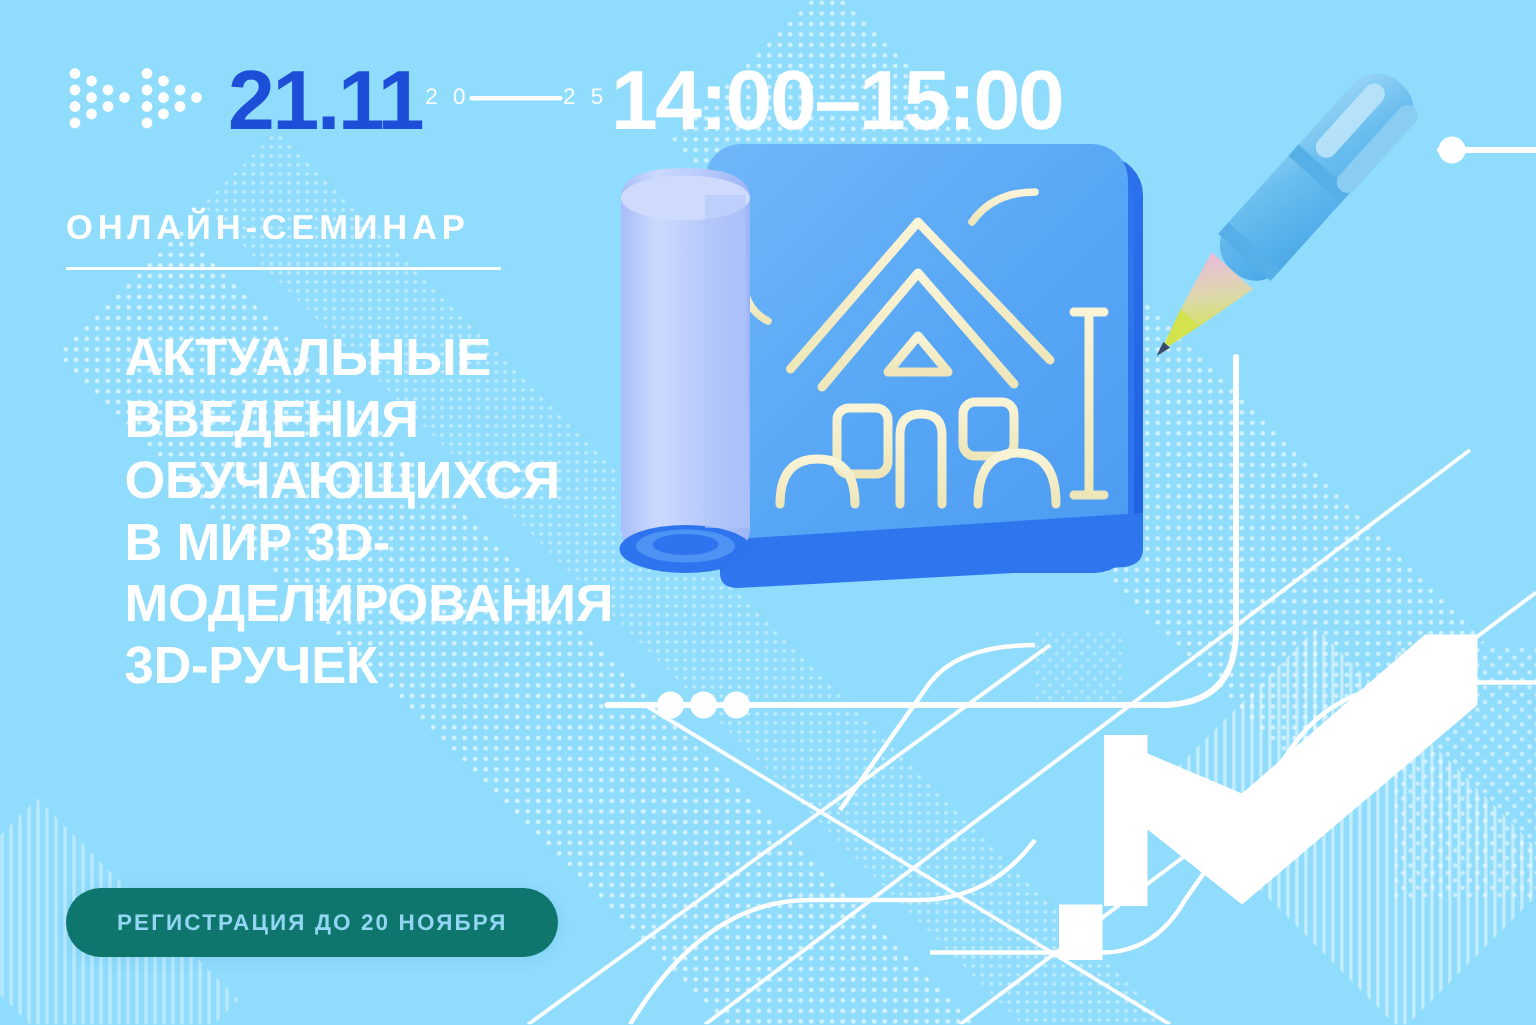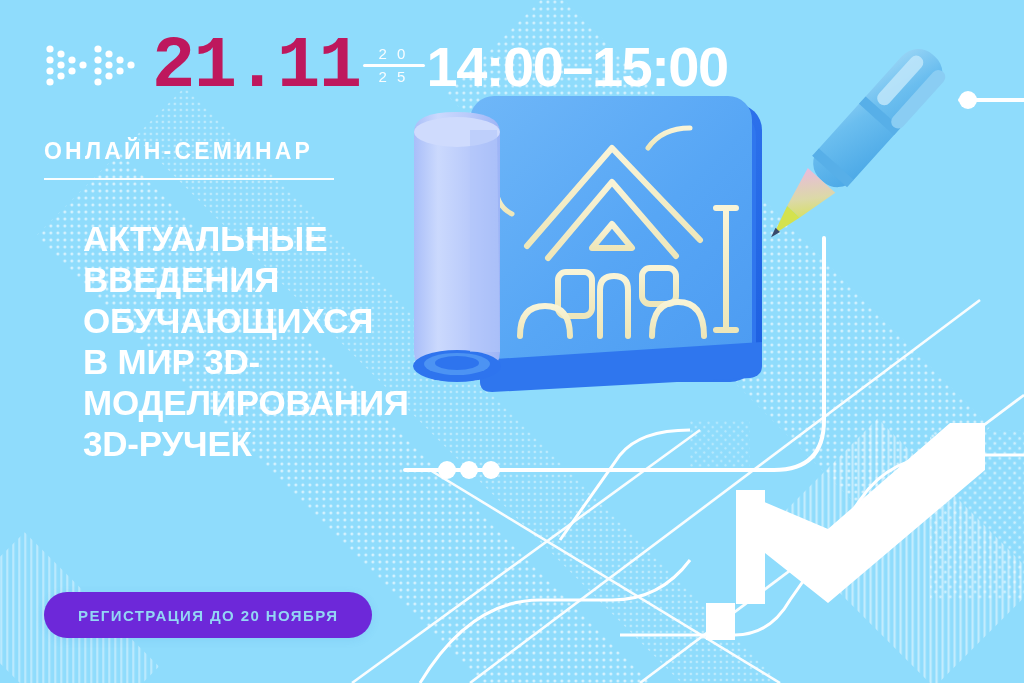--- a/index.html
+++ b/index.html
@@ -14,25 +14,25 @@
   }
   #bg-svg,#art-svg{position:absolute;left:0;top:0;width:1024px;height:683px;}
 
   
   #header-row{
     position:absolute;left:44px;top:30px;
     display:flex;align-items:center;height:74px;
   }
   #logo-dots{width:92px;height:52px;margin-right:16px;flex:none;}
   #date-text{
-    font-size:72px;font-weight:700;color:#be185d;
-    letter-spacing:-1.5px;line-height:1;white-space:nowrap;font-family:Liberation Mono, monospace;
+    font-size:56px;font-weight:700;color:#1d4ed8;
+    letter-spacing:-1.5px;line-height:1;white-space:nowrap;
   }
   #year-frac{
-    display:inline-flex;flex-direction:column;align-items:center;
+    display:inline-flex;flex-direction:row;align-items:center;
     justify-content:center;vertical-align:middle;
     margin:0 2px;position:relative;top:-2px;
   }
   #year-frac .yr{
     font-size:15px;font-weight:500;letter-spacing:3px;
     color:#ffffff;line-height:1.15;opacity:.95;
   }
   #year-frac .bar{
     width:62px;height:3px;background:#ffffff;border-radius:2px;margin:1px 0;
   }
@@ -56,21 +56,21 @@
     position:absolute;left:44px;top:196px;width:420px;
     font-size:35px;font-weight:800;color:#ffffff;
     line-height:1.17;letter-spacing:-0.2px;margin-left:39px;
   }
   #headline .hl{display:block;white-space:nowrap;}
 
   
   #cta-button{
     position:absolute;left:44px;top:592px;
     height:46px;padding:0 34px;
-    background:#6d28d9;border-radius:999px;border:none;
+    background:#0f766e;border-radius:999px;border:none;
     display:flex;align-items:center;justify-content:center;
     box-shadow:0 2px 10px rgba(40,120,190,.10);
     cursor:pointer;
   }
   #cta-label{
     font-size:15px;font-weight:700;letter-spacing:1.4px;
     color:#93D6F4;white-space:nowrap;
   }
 </style>
 </head>

